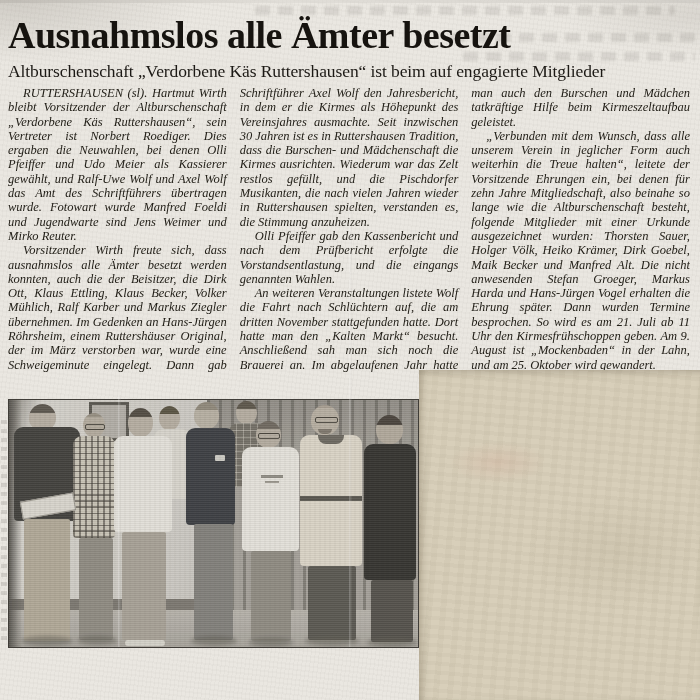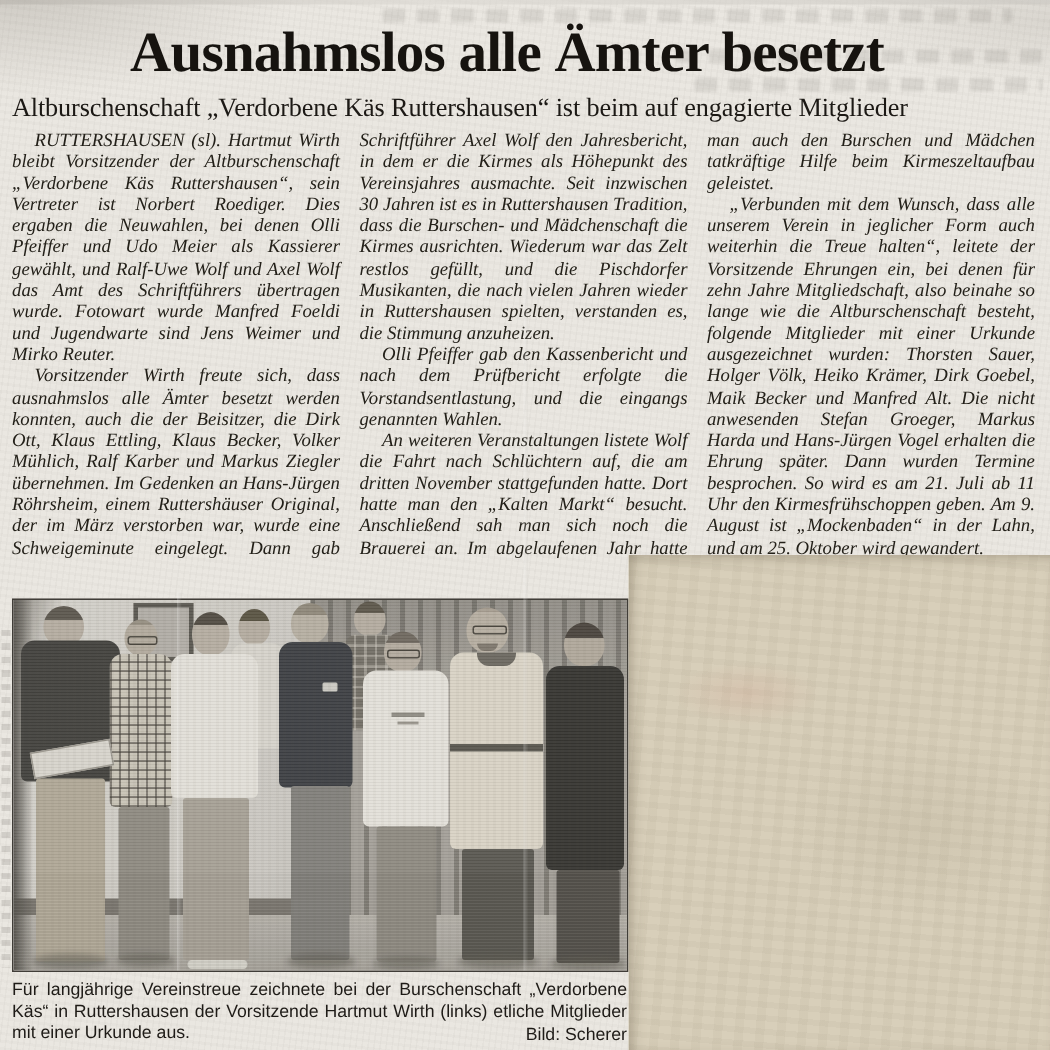--- a/index.html
+++ b/index.html
@@ -21,21 +21,21 @@
   
   .ghost{position:absolute;height:9px;border-radius:2px;opacity:.13;filter:blur(1.1px);
     background:repeating-linear-gradient(90deg, rgba(80,76,70,.9) 0 15px, transparent 15px 23px);}
   .margin-bleed{position:absolute;left:1px;top:420px;width:6px;height:225px;opacity:.32;filter:blur(.4px);
     background:repeating-linear-gradient(180deg, rgba(95,90,84,.55) 0 4px, transparent 4px 9px);}
   .crease{position:absolute;width:3px;pointer-events:none;z-index:6;opacity:.45;
     background:linear-gradient(90deg, rgba(255,255,255,.55), rgba(140,135,128,.16));}
 
   .headline{
     position:absolute;left:8px;top:16px;width:660px;margin:0;
-    font-size:38px;font-weight:bold;letter-spacing:-.5px;color:#16130f;line-height:1.05;text-align:center;
+    font-size:38px;font-weight:bold;letter-spacing:-.5px;color:#16130f;line-height:1.05;
   }
   .subheadline{
     position:absolute;left:8px;top:61px;width:660px;margin:0;
     font-size:17.5px;font-weight:normal;color:#1c1915;letter-spacing:-.1px;
   }
   .article-body{
     position:absolute;left:8px;top:86px;width:682px;height:288px;overflow:hidden;
     column-count:3;column-gap:13px;
     font-size:12.5px;line-height:14.3px;color:var(--ink,#232019);
     text-align:justify;hyphens:auto;-webkit-hyphens:auto;
@@ -169,20 +169,16 @@
     <div class="fshadow" style="left:182px;top:236px;width:46px;height:10px;z-index:5;"></div>
     <div class="fshadow" style="left:240px;top:238px;width:44px;height:9px;z-index:5;"></div>
     <div class="fshadow" style="left:296px;top:236px;width:54px;height:10px;z-index:5;"></div>
     <div class="fshadow" style="left:358px;top:238px;width:50px;height:9px;z-index:5;"></div>
 
     <div class="photo-grain"></div>
   </figure>
 
   <div class="blank-paper"></div>
 
-  <div class="caption">
-    <span>Für langjährige Vereinstreue zeichnete bei der Burschenschaft „Verdorbene Käs“ in Ruttershausen der Vorsitzende Hartmut Wirth (links) etliche Mitglieder mit einer Urkunde aus.</span>
-    <span class="credit">Bild: Scherer</span>
-  </div>
 
   <div class="crease" style="left:118px;top:395px;height:252px;"></div>
   <div class="crease" style="left:349px;top:160px;height:487px;"></div>
 </div>
 
 </body></html>

